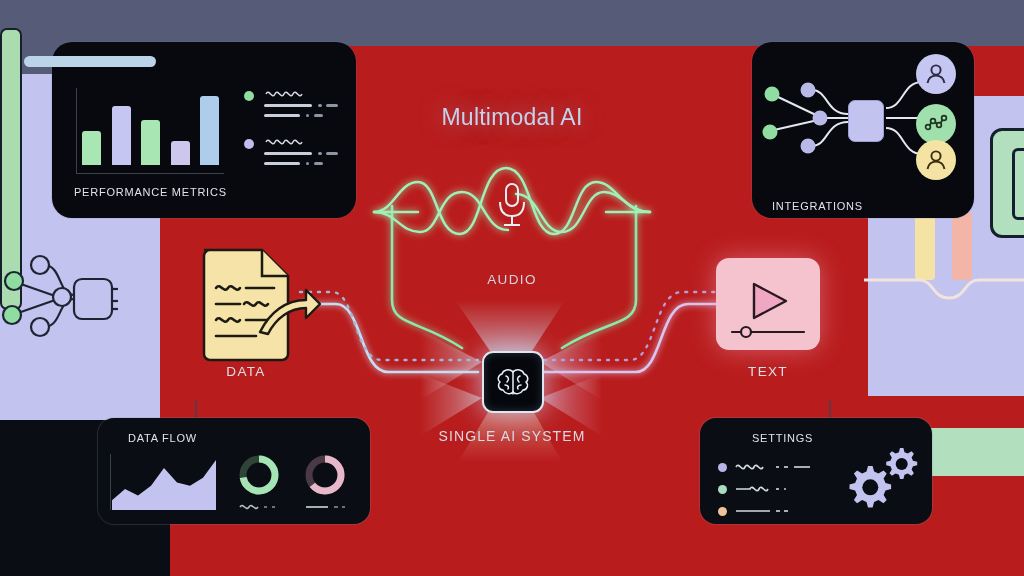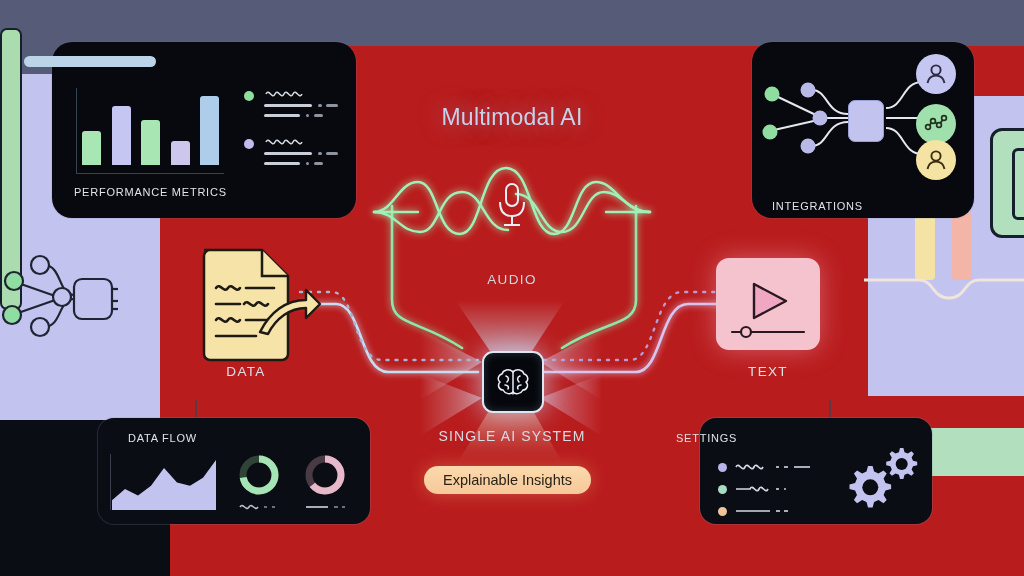--- a/index.html
+++ b/index.html
@@ -97,21 +97,21 @@
 
   
   #insights{position:absolute;left:424px;top:466px;height:28px;padding:0 19px;
     display:flex;align-items:center;justify-content:center;
     background:linear-gradient(180deg,#fbd9ac,#f6c99a);
     color:#2a2118;font-size:14.5px;border-radius:15px;
     box-shadow:0 0 18px rgba(250,205,155,.3);}
 
   
   .flow-title{left:116px;top:432px;margin-left:12px;}
-  .settings-title{left:676px;top:432px;}
+  .settings-title{left:752px;top:432px;}
 
   .sdot{position:absolute;width:9px;height:9px;border-radius:50%;}
 
   svg{display:block;overflow:visible;}
 </style>
 </head>
 <body>
 
 <div id="stage">
 
@@ -258,21 +258,20 @@
 
   <div id="video-card">
     <svg width="104" height="92" viewBox="0 0 104 92">
       <path d="M38,26 L70,43 L38,60 Z" fill="#f0a8c2" stroke="#2a1820" stroke-width="2.4" stroke-linejoin="round"></path>
       <path d="M16,74 L88,74" stroke="#2a1820" stroke-width="2.2" stroke-linecap="round"></path>
       <circle cx="30" cy="74" r="5" fill="#f5c3ce" stroke="#2a1820" stroke-width="2.2"></circle>
     </svg>
   </div>
   <div class="mod-label" id="video-label">TEXT</div>
 
-  <div id="insights">Explainable Insights</div>
 
   <div class="card" id="perf-card"></div>
   <div class="perf-titlebar"></div>
   <div class="axis-y"></div>
   <div class="axis-x"></div>
   <div class="bars" id="perf-bars">
       <div class="bar" style="left: 6px; height: 33.6px; background: rgb(168, 230, 180);"></div>
       <div class="bar" style="left: 35.6px; height: 59.2px; background: rgb(198, 198, 242);"></div>
       <div class="bar" style="left: 65.2px; height: 44.8px; background: rgb(168, 230, 180);"></div>
       <div class="bar" style="left: 94.8px; height: 24px; background: rgb(205, 199, 238);"></div>

